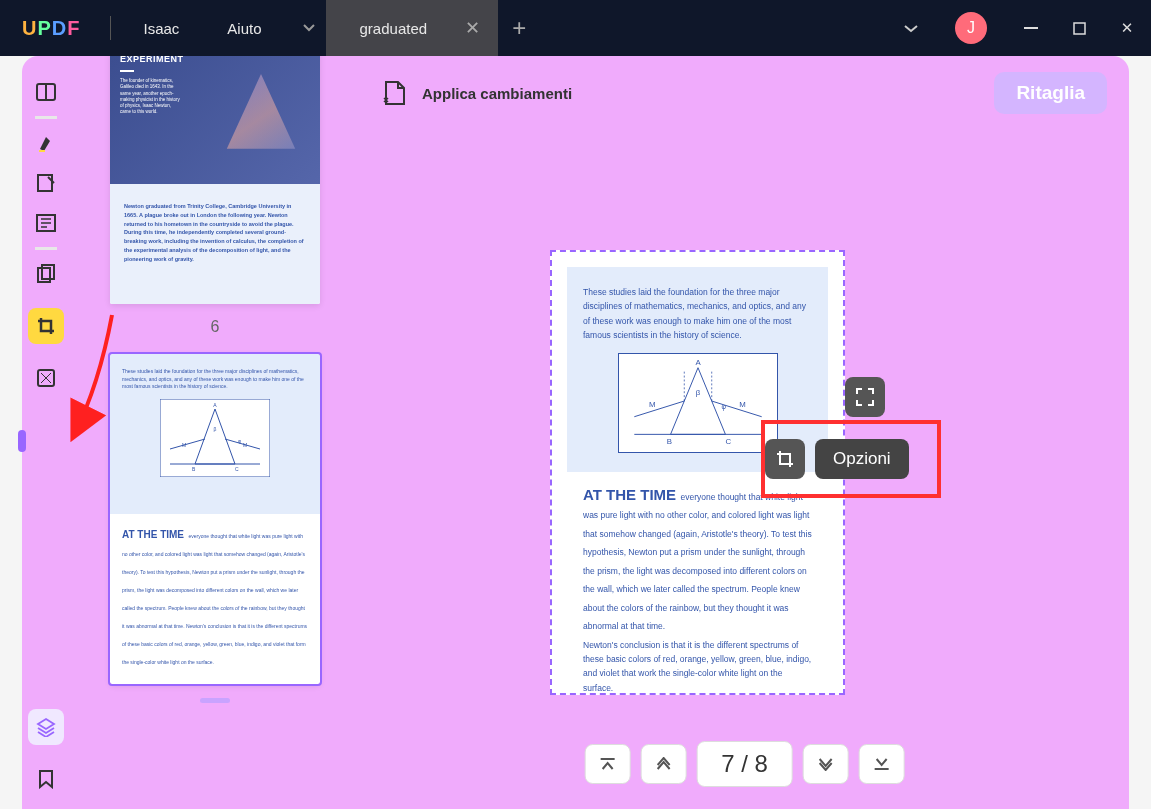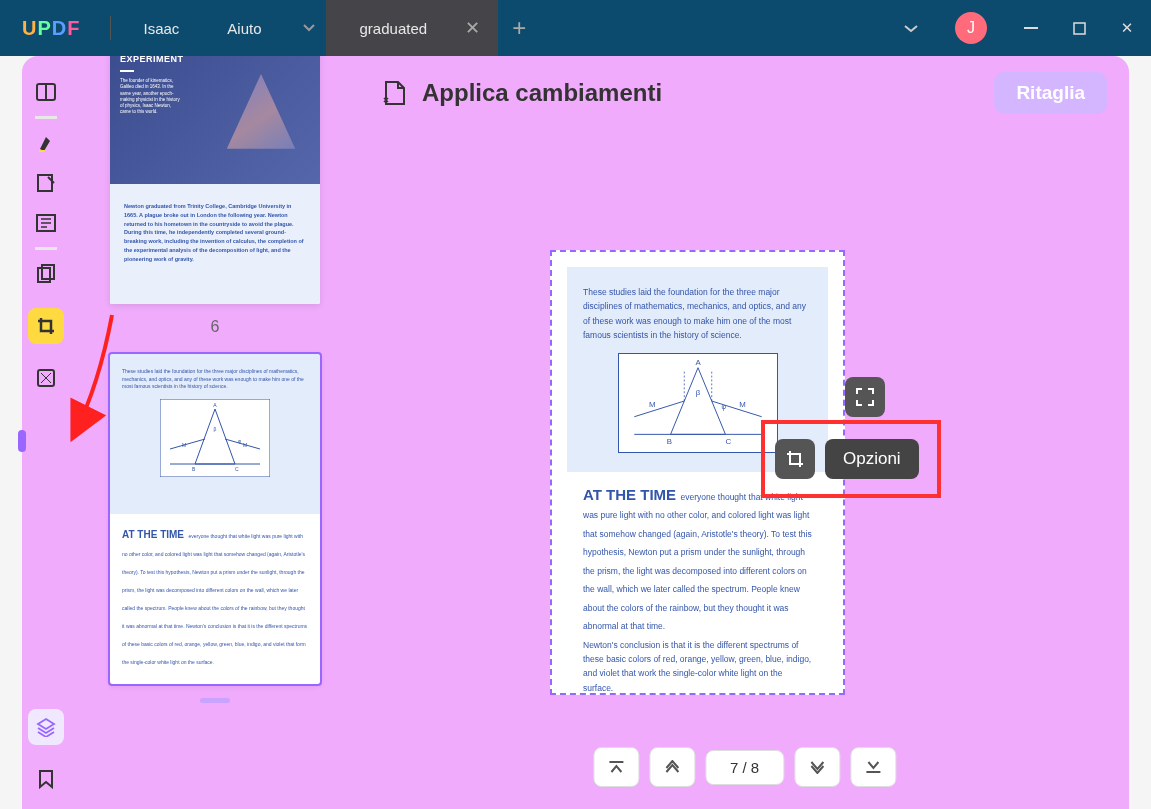--- a/index.html
+++ b/index.html
@@ -1,18 +1,18 @@
 <!DOCTYPE html>
 <html><head>
 <meta charset="utf-8">
 <style>
 * { margin: 0; padding: 0; box-sizing: border-box; font-family: -apple-system, BlinkMacSystemFont, "Segoe UI", sans-serif; }
 body { width: 1151px; height: 809px; background: #f5f5f5; overflow: hidden; position: relative; }
 .window { width: 100%; height: 100%; display: flex; flex-direction: column; }
-.titlebar { height: 56px; background: #0c4a6e; display: flex; align-items: center; color: #e0e0e0; }
+.titlebar { height: 56px; background: #0f172a; display: flex; align-items: center; color: #e0e0e0; }
 .logo { font-weight: 800; font-size: 20px; letter-spacing: 1px; padding: 0 22px; }
 .logo .u { color: #ffb340; }
 .logo .p { color: #66ff9e; }
 .logo .d { color: #5b9eff; }
 .logo .f { color: #ff5b9e; }
 .divider-v { width: 1px; height: 24px; background: #555; margin: 0 8px; }
 .menu-item { padding: 0 24px; font-size: 15px; color: #e8e8e8; cursor: pointer; }
 .tab-bar { display: flex; align-items: center; flex: 1; height: 100%; }
 .tab-dropdown { width: 34px; height: 34px; display: flex; align-items: center; justify-content: center; color: #999; cursor: pointer; margin-left: 6px; }
 .tab { display: flex; align-items: center; height: 100%; padding: 0 18px 0 34px; background: #444449; color: #e8e8e8; font-size: 15px; cursor: pointer; position: relative; }
@@ -47,38 +47,38 @@
 .thumb7-text { font-size: 5px; color: #3355aa; line-height: 1.5; }
 .thumb7-diagram { width: 110px; height: 78px; margin: 8px auto 0; }
 .thumb7-bottom { padding: 10px 12px; background: #fff; }
 .thumb7-heading { font-size: 10px; font-weight: 800; color: #3355aa; display: inline; }
 .thumb7-bodytext { font-size: 5px; color: #3355aa; line-height: 1.6; }
 .thumb7-handle { width: 30px; height: 5px; background: #c9a3ff; border-radius: 3px; margin: 6px auto 0; }
 .restore-btn { width: 250px; height: 48px; margin: 10px auto 0; border: 1px solid #ddd; border-radius: 10px; display: flex; align-items: center; justify-content: center; font-size: 17px; color: #444; cursor: pointer; background: #fff; }
 .canvas-area { flex: 1; display: flex; flex-direction: column; position: relative; }
 .canvas-header { height: 74px; display: flex; align-items: center; padding: 0 22px; }
 .canvas-header-icon { width: 24px; height: 26px; margin-right: 16px; }
-.canvas-title { font-size: 24px; font-weight: 700; color: #333; flex: 1; }
+.canvas-title { font-size: 15px; font-weight: 700; color: #333; flex: 1; }
 .crop-btn { padding: 10px 22px; background: #d4b5ff; color: #fff; font-size: 19px; font-weight: 600; border: none; border-radius: 10px; cursor: pointer; }
 .canvas-main { flex: 1; position: relative; }
 .crop-frame { position: absolute; left: 190px; top: 120px; width: 295px; height: 445px; border: 2px dashed #9966ff; background: #fff; padding: 15px; }
 .crop-page-top { background: #e3ecfb; padding: 18px 16px; height: 205px; }
 .crop-text { font-size: 8.5px; color: #3355aa; line-height: 1.7; }
 .crop-diagram { width: 160px; height: 100px; margin: 10px auto 0; border: 1px solid #3355aa; background: #fff; }
 .crop-page-bottom { padding: 14px 16px; }
 .crop-heading { font-size: 15px; font-weight: 800; color: #3355aa; }
 .right-controls { position: absolute; right: -42px; top: 125px; display: flex; flex-direction: column; gap: 14px; }
 .square-btn { width: 40px; height: 40px; background: #555; border-radius: 8px; display: flex; align-items: center; justify-content: center; cursor: pointer; }
-.highlight-box { position: absolute; right: -98px; top: 168px; width: 180px; height: 78px; border: 4px solid #ff3030; display: flex; align-items: center; gap: 10px; padding-left: 10px; pointer-events: none; }
+.highlight-box { position: absolute; right: -98px; top: 168px; width: 180px; height: 78px; border: 4px solid #ff3030; display: flex; align-items: center; gap: 10px; pointer-events: none; }
 .opts-btn { width: 40px; height: 40px; background: #555; border-radius: 8px; display: flex; align-items: center; justify-content: center; }
 .opts-label { padding: 10px 18px; background: #444; color: #fff; font-size: 17px; border-radius: 8px; }
 .arrow-annot { position: absolute; left: 64px; top: 310px; pointer-events: none; }
 .bottom-bar { position: absolute; left: 50%; transform: translateX(-50%); bottom: 22px; display: flex; align-items: center; gap: 10px; }
 .nav-btn { width: 46px; height: 40px; border: 1px solid #ddd; background: #fff; border-radius: 8px; display: flex; align-items: center; justify-content: center; cursor: pointer; color: #555; }
-.page-ind { padding: 8px 24px; border: 1px solid #ddd; background: #fff; border-radius: 8px; font-size: 15px; color: #333; }
+.page-ind { padding: 8px 24px; border: 1px solid #ddd; background: #fff; border-radius: 8px; font-size: 24px; color: #333; }
 svg { display: block; }
 </style>
 </head>
 <body>
 
 <div class="window">
   <div class="titlebar">
     <div class="logo"><span class="u">U</span><span class="p">P</span><span class="d">D</span><span class="f">F</span></div>
     <div class="divider-v"></div>
     <div class="menu-item">Isaac</div>

